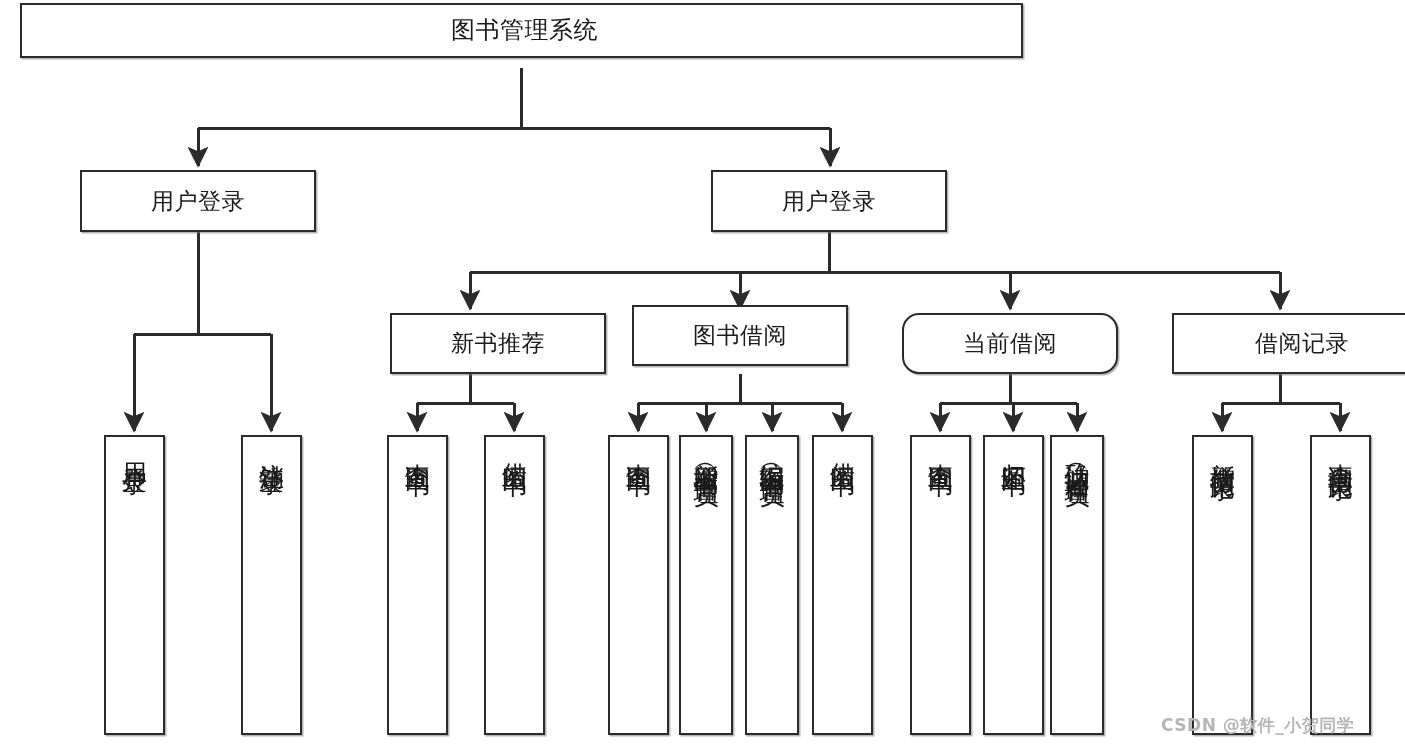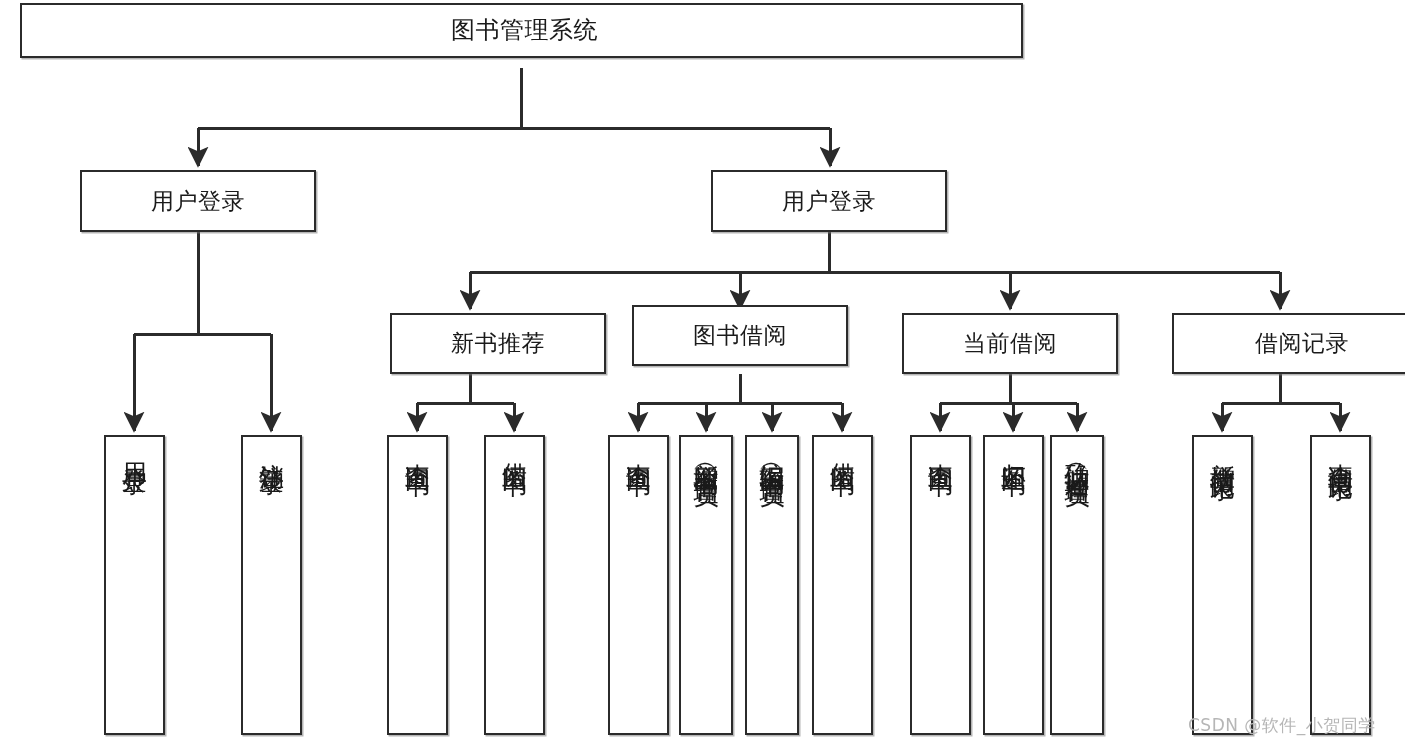--- a/index.html
+++ b/index.html
@@ -134,21 +134,21 @@
   <div class="node h" style="left:711px; top:170px; width:236px; height:62px;">
     <span class="label">用户登录</span>
   </div>
 
   <div class="node h" style="left:362px; top:313px; width:216px; height:61px;margin-left:28px;">
     <span class="label">新书推荐</span>
   </div>
   <div class="node h" style="left:632px; top:305px; width:216px; height:61px;">
     <span class="label">图书借阅</span>
   </div>
-  <div class="node h" style="left:902px; top:313px; width:216px; height:61px;">
+  <div class="node h" style="left:902px; top:313px; width:216px; height:61px;border-radius:17px;">
     <span class="label">当前借阅</span>
   </div>
   <div class="node h" style="left:1172px; top:313px; width:260px; height:61px;">
     <span class="label">借阅记录</span>
   </div>
 
   <div class="node v" style="left:104px; top:435px; width:61px; height:300px;">
     <span class="label">用户登录</span>
   </div>
   <div class="node v" style="left:241px; top:435px; width:61px; height:300px;">
@@ -181,15 +181,15 @@
   <div class="node v" style="left:1050px; top:435px; width:54px; height:300px;">
     <span class="label">确认归还（管理员）</span>
   </div>
   <div class="node v" style="left:1192px; top:435px; width:61px; height:300px;">
     <span class="label">新增借阅记录</span>
   </div>
   <div class="node v" style="left:1310px; top:435px; width:61px; height:300px;">
     <span class="label">查询借阅记录</span>
   </div>
 
-  <div class="watermark" style="left:1188px; top:714px;">CSDN @软件_小贺同学</div>
+  <div class="watermark" style="left:1161px; top:714px;font-weight:bold;">CSDN @软件_小贺同学</div>
 
 </div>
 
 </body></html>

